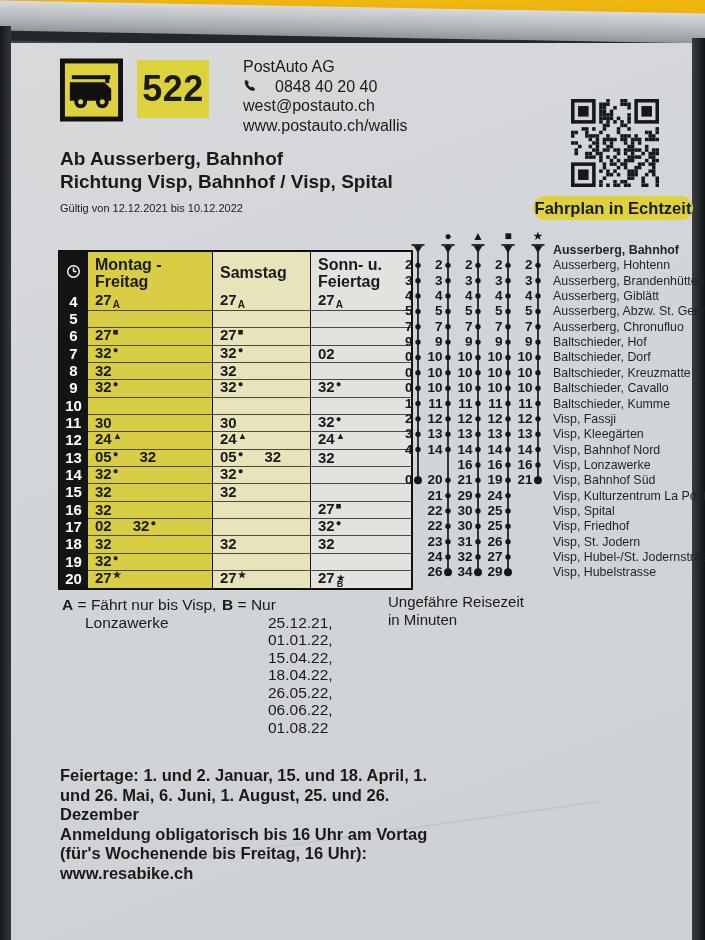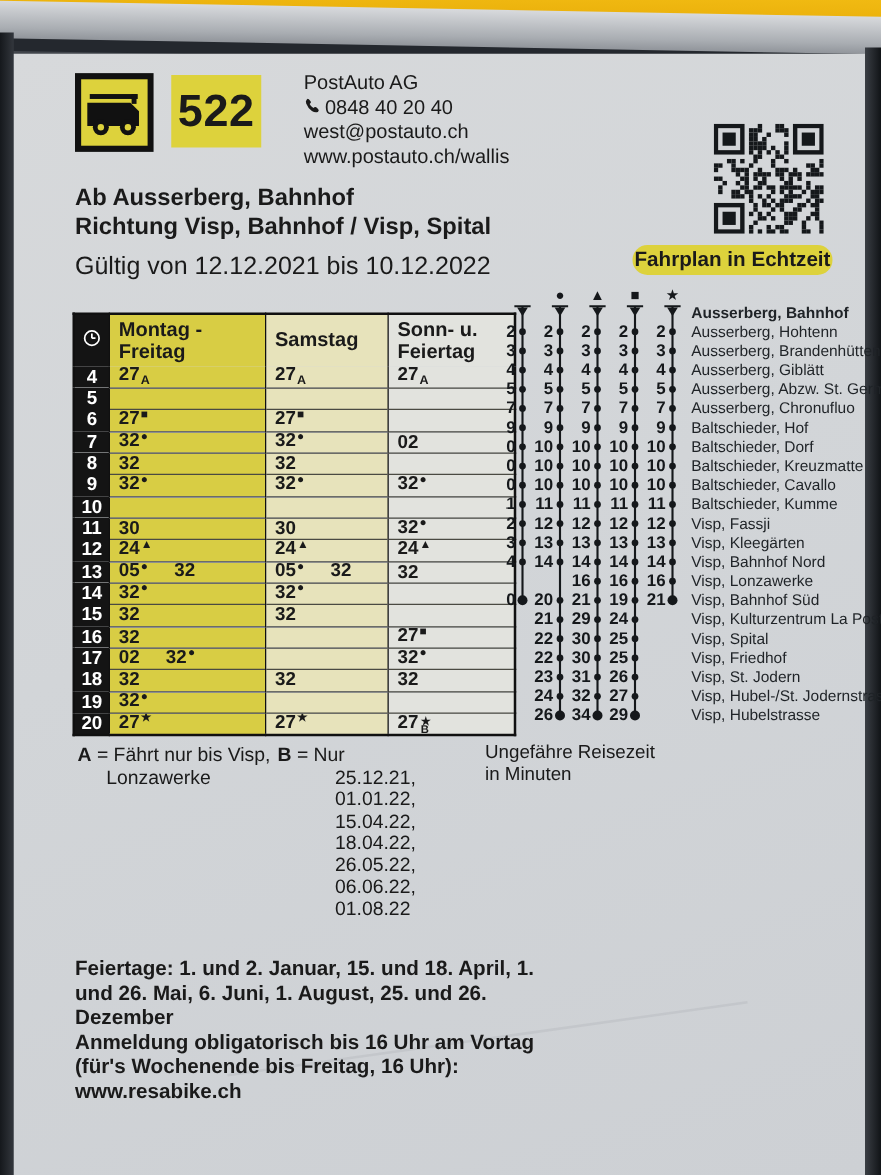--- a/index.html
+++ b/index.html
@@ -17,25 +17,25 @@
   .poster{position:absolute;left:11px;right:13px;top:43px;bottom:0;
           background:linear-gradient(160deg,#d7d9db 0%,#d2d5d8 45%,#cdd0d4 100%);}
   .crease{position:absolute;left:180px;top:830px;width:420px;height:2px;background:#bfc2c6;
           transform:rotate(-8deg);opacity:.7;}
   
   .bus-badge{position:absolute;left:60px;top:58px;width:63px;height:64px;}
   .route-box{position:absolute;left:137px;top:60px;width:72px;height:58px;
              background:var(--c-yellow,#ddd23c);display:flex;align-items:center;justify-content:center;
              font-size:36px;font-weight:bold;letter-spacing:.5px;}
   .contact{position:absolute;left:243px;top:57px;font-size:16px;line-height:19.5px;}
-  .contact .ph{display:flex;align-items:flex-end;gap:4px;}
+  .contact .ph{display:flex;align-items:flex-end;gap:19px;}
   .qr-wrap{position:absolute;left:571px;top:99px;width:88px;height:88px;}
   .title{position:absolute;left:60px;top:147px;font-size:19px;font-weight:bold;line-height:23px;}
-  .validity{position:absolute;left:60px;top:202px;font-size:20px;}
-  .rt-badge{position:absolute;left:506px;top:196px;width:160px;height:24px;
+  .validity{position:absolute;left:60px;top:202px;font-size:11px;}
+  .rt-badge{position:absolute;left:533px;top:196px;width:160px;height:24px;
             background:var(--c-yellow,#ddd23c);display:flex;align-items:center;justify-content:center;
             font-size:16.5px;font-weight:bold;border-radius:12px;}
   
   .tt{position:absolute;left:58px;top:250px;border-collapse:collapse;table-layout:fixed;}
   .tt th,.tt td{margin:0;overflow:hidden;white-space:nowrap;}
   .tt{border:2.5px solid #101010;}
   .h-hour{width:27px;background:var(--c-black,#141414);}
   .h-mf{width:113px;background:var(--c-mf,#d8cd44);}
   .h-sa{width:86px;background:var(--c-sa,#e7e3bb);}
   .h-so{width:89px;background:var(--c-so,#e2e3de);}

